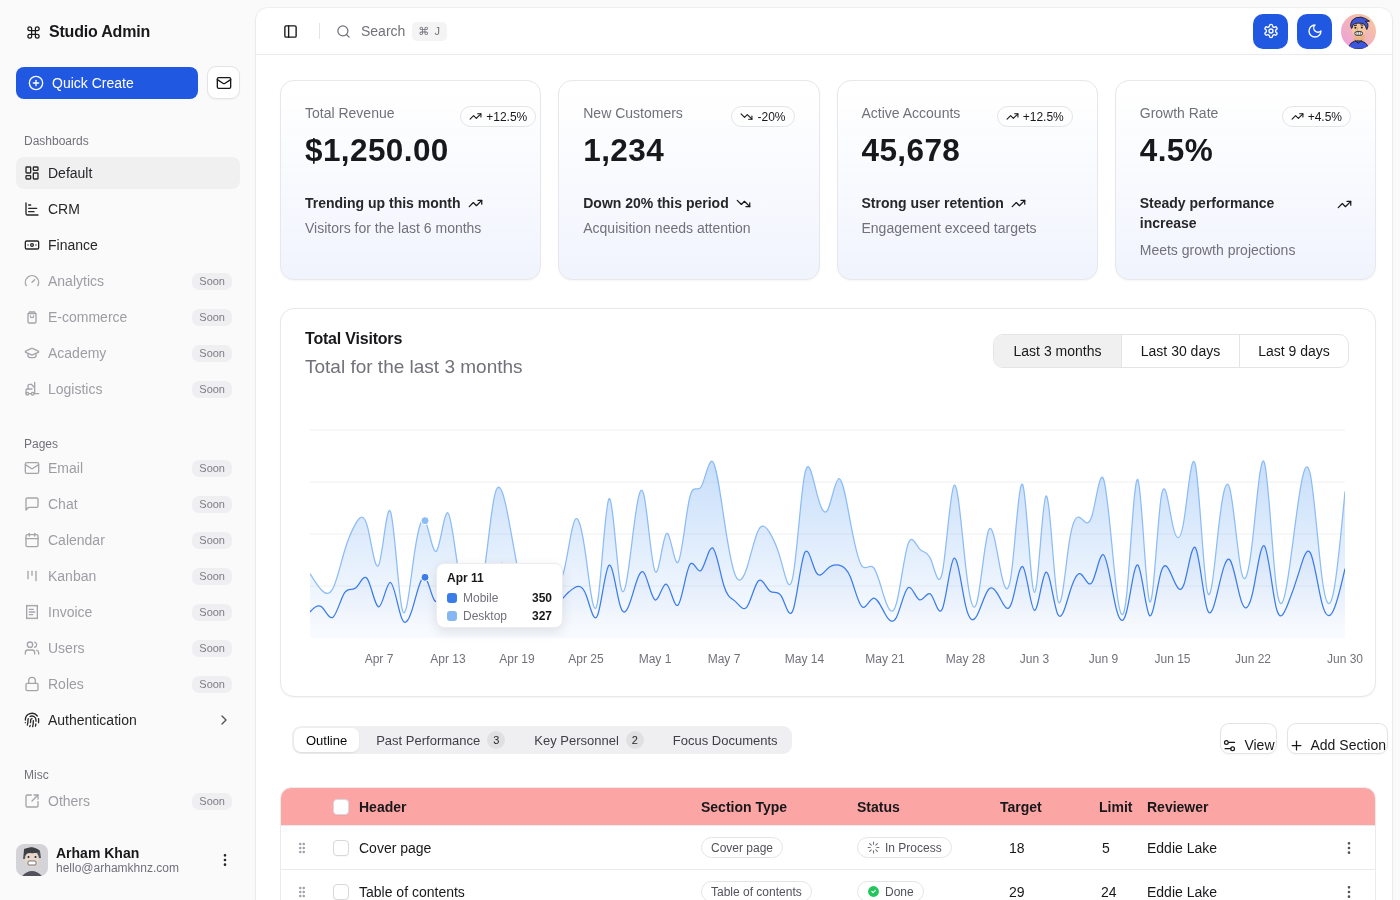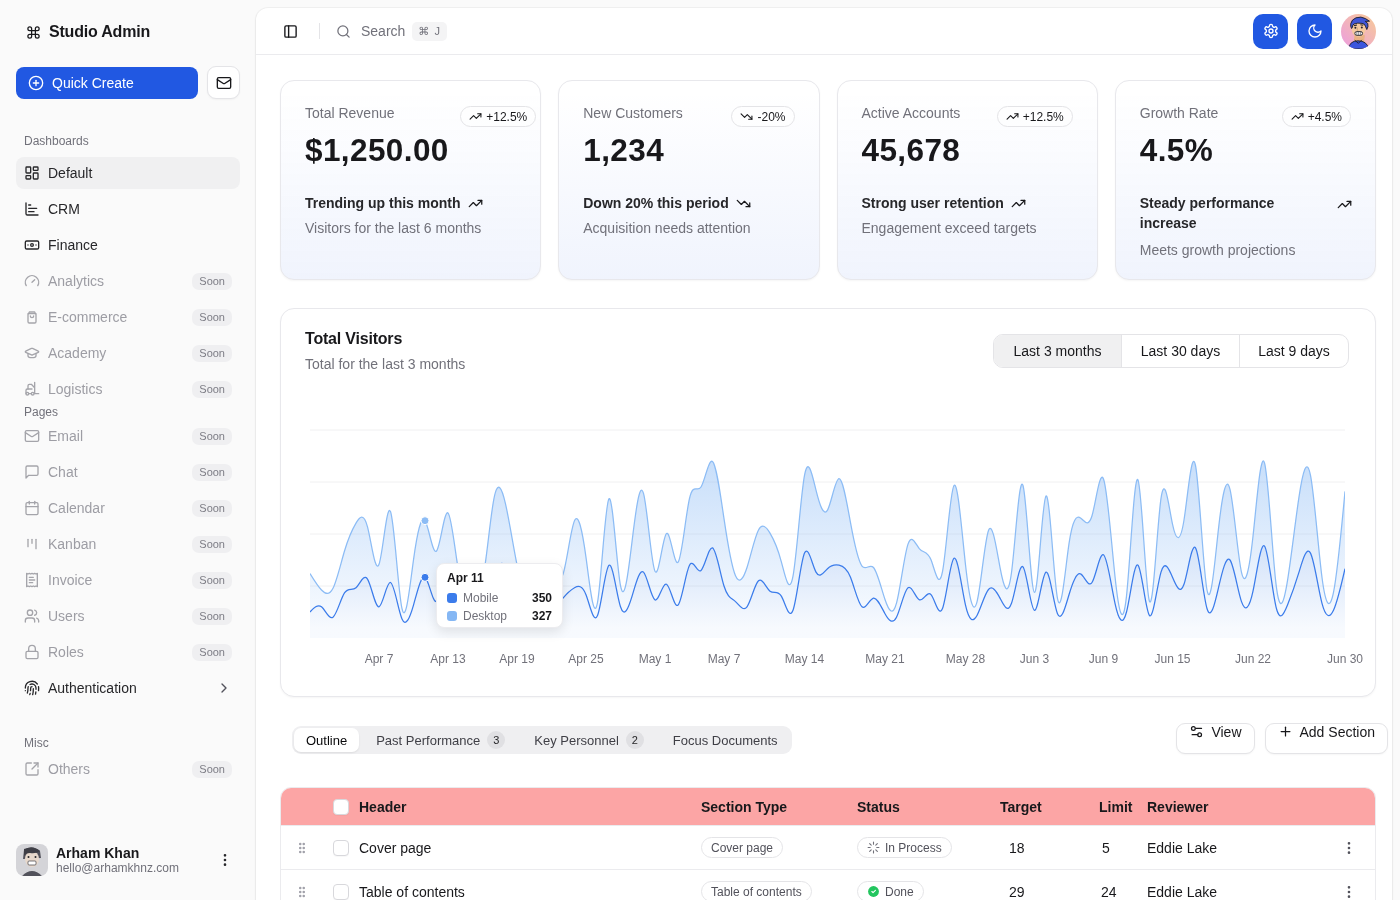--- a/index.html
+++ b/index.html
@@ -42,39 +42,39 @@
 .card .label { font-size:14px; color:#71717a; }
 .card .value { font-size:31.5px; font-weight:700; letter-spacing:.4px; margin-top:11px; }
 .card .badge { position:absolute; top:25px; right:24px; height:21px; border:1px solid #e4e4e7; border-radius:11px; display:flex; align-items:center; gap:4px; padding:0 8px; font-size:12px; color:#18181b; background:rgba(255,255,255,.4); }
 .card .f1 { position:absolute; top:112px; left:24px; font-size:14px; font-weight:700; color:#27272a; display:flex; gap:7px; line-height:20px; }
 .card .f2 { position:absolute; top:139px; left:24px; font-size:14px; color:#71717a; }
 .card.c4 .f2 { top:161px; }
 
 
 .chartcard { position:absolute; top:236px; left:0; width:1096px; height:389px; background:#fff; border:1px solid #e8e8ec; border-radius:14px; box-shadow:0 1px 2px rgba(0,0,0,.04); }
 .chartcard .title { position:absolute; left:24px; top:21px; font-size:16px; font-weight:700; letter-spacing:-.2px; }
-.chartcard .sub { position:absolute; left:24px; top:47px; font-size:14px; color:#71717a; }
+.chartcard .sub { position:absolute; left:24px; top:47px; font-size:19px; color:#71717a; }
 .toggle { position:absolute; right:26px; top:25px; height:34px; border:1px solid #e4e4e7; border-radius:10px; display:flex; overflow:hidden; background:#fff; }
 .toggle .seg { display:flex; align-items:center; justify-content:center; font-size:14px; color:#18181b; }
 .toggle .seg.on { background:#f0f0f1; }
 .toggle .seg + .seg { border-left:1px solid #e4e4e7; }
 .tooltip { position:absolute; left:155px; top:254px; width:127px; height:65px; background:#fff; border:1px solid #ececef; border-radius:8px; box-shadow:0 4px 12px rgba(0,0,0,.1); padding:7px 10px; z-index:5; }
 .tooltip .tt { font-size:12px; font-weight:700; margin-bottom:5px; }
 .trow { display:flex; align-items:center; gap:6px; font-size:12px; color:#71717a; height:16px; margin-top:2px; }
 .trow .sw { width:10px; height:10px; border-radius:3px; }
 .trow .tv { margin-left:auto; color:#18181b; font-weight:700; }
 
 
 .tabsrow { position:absolute; top:654px; left:12px; width:1096px; height:28px; }
 .tabs { position:absolute; left:0; top:0; height:28px; background:#efeff1; border-radius:9px; display:flex; align-items:center; padding:2px; gap:5px; }
 .tab { height:24px; display:flex; align-items:center; gap:7px; padding:0 12px; font-size:13px; color:#3f3f46; border-radius:7px; }
 .tab.on { background:#fff; color:#09090b; box-shadow:0 1px 2px rgba(0,0,0,.08); }
 .tab .cnt { background:#e0e0e3; color:#27272a; border-radius:9px; font-size:11px; width:18px; height:18px; display:flex; align-items:center; justify-content:center; }
 .tr-actions { position:absolute; right:0; top:-3px; display:flex; gap:10px; }
-.btn-o { height:31px; background:#fff; border:1px solid #e4e4e7; border-radius:9px; display:flex; align-items:flex-start; gap:7px; padding:0 12px; font-size:14px; font-weight:500; color:#18181b; box-shadow:0 1px 2px rgba(0,0,0,.04); }
+.btn-o { height:31px; background:#fff; border:1px solid #e4e4e7; border-radius:9px; display:flex; align-items:flex-end; gap:7px; padding:0 1px; font-size:14px; font-weight:500; color:#18181b; box-shadow:0 1px 2px rgba(0,0,0,.04); }
 
 .tablebox { position:absolute; top:715px; left:0; width:1096px; height:230px; border:1px solid #ebebee; border-radius:11px; overflow:hidden; background:#fff; }
 .thead { height:38px; background:#fca5a5; border-bottom:1px solid #ebebee; display:flex; align-items:center; font-size:14px; font-weight:600; color:#18181b; }
 .trow2 { height:44px; display:flex; align-items:center; font-size:14px; border-bottom:1px solid #ebebee; }
 .cb { width:16px; height:16px; border:1px solid #d8d8dc; border-radius:4px; background:#fff; box-shadow:0 1px 1px rgba(0,0,0,.03); }
 .pill { height:21px; border:1px solid #e4e4e7; border-radius:11px; display:flex; align-items:center; gap:5px; padding:0 9px; font-size:12px; color:#52525b; background:#fff; }
 .c-drag { width:42px; display:flex; justify-content:center; }
 .c-cb { width:36px; display:flex; padding-left:10px; }
 .c-head { width:342px; font-weight:500; }
 .c-type { width:156px; }
@@ -166,21 +166,21 @@
       <svg class="ic" width="16" height="16" viewBox="0 0 24 24" fill="none" stroke="#71717a" stroke-width="2" stroke-linecap="round" stroke-linejoin="round">
           <path d="M12 12H5a2 2 0 0 0-2 2v5"></path>
           <circle cx="13" cy="19" r="2"></circle>
           <circle cx="5" cy="19" r="2"></circle>
           <path d="M8 19h3m5-17v17h6M6 12V7c0-1.1.9-2 2-2h3l5 5"></path>
         </svg>
       <span class="txt">Logistics</span>
         <span class="badge-soon">Soon</span>
     </div>
   </div>
-  <div class="sb-label" style="">Pages</div>
+  <div class="sb-label" style="margin-top:32px;">Pages</div>
   <div class="sb-menu" style="margin-top:1px;">
     <div class="sb-item soon">
       <svg class="ic" width="16" height="16" viewBox="0 0 24 24" fill="none" stroke="#71717a" stroke-width="2" stroke-linecap="round" stroke-linejoin="round">
           <rect width="20" height="16" x="2" y="4" rx="2"></rect>
           <path d="m22 7-8.97 5.7a1.94 1.94 0 0 1-2.06 0L2 7"></path>
         </svg>
       <span class="txt">Email</span>
         <span class="badge-soon">Soon</span>
     </div>
     <div class="sb-item soon">

